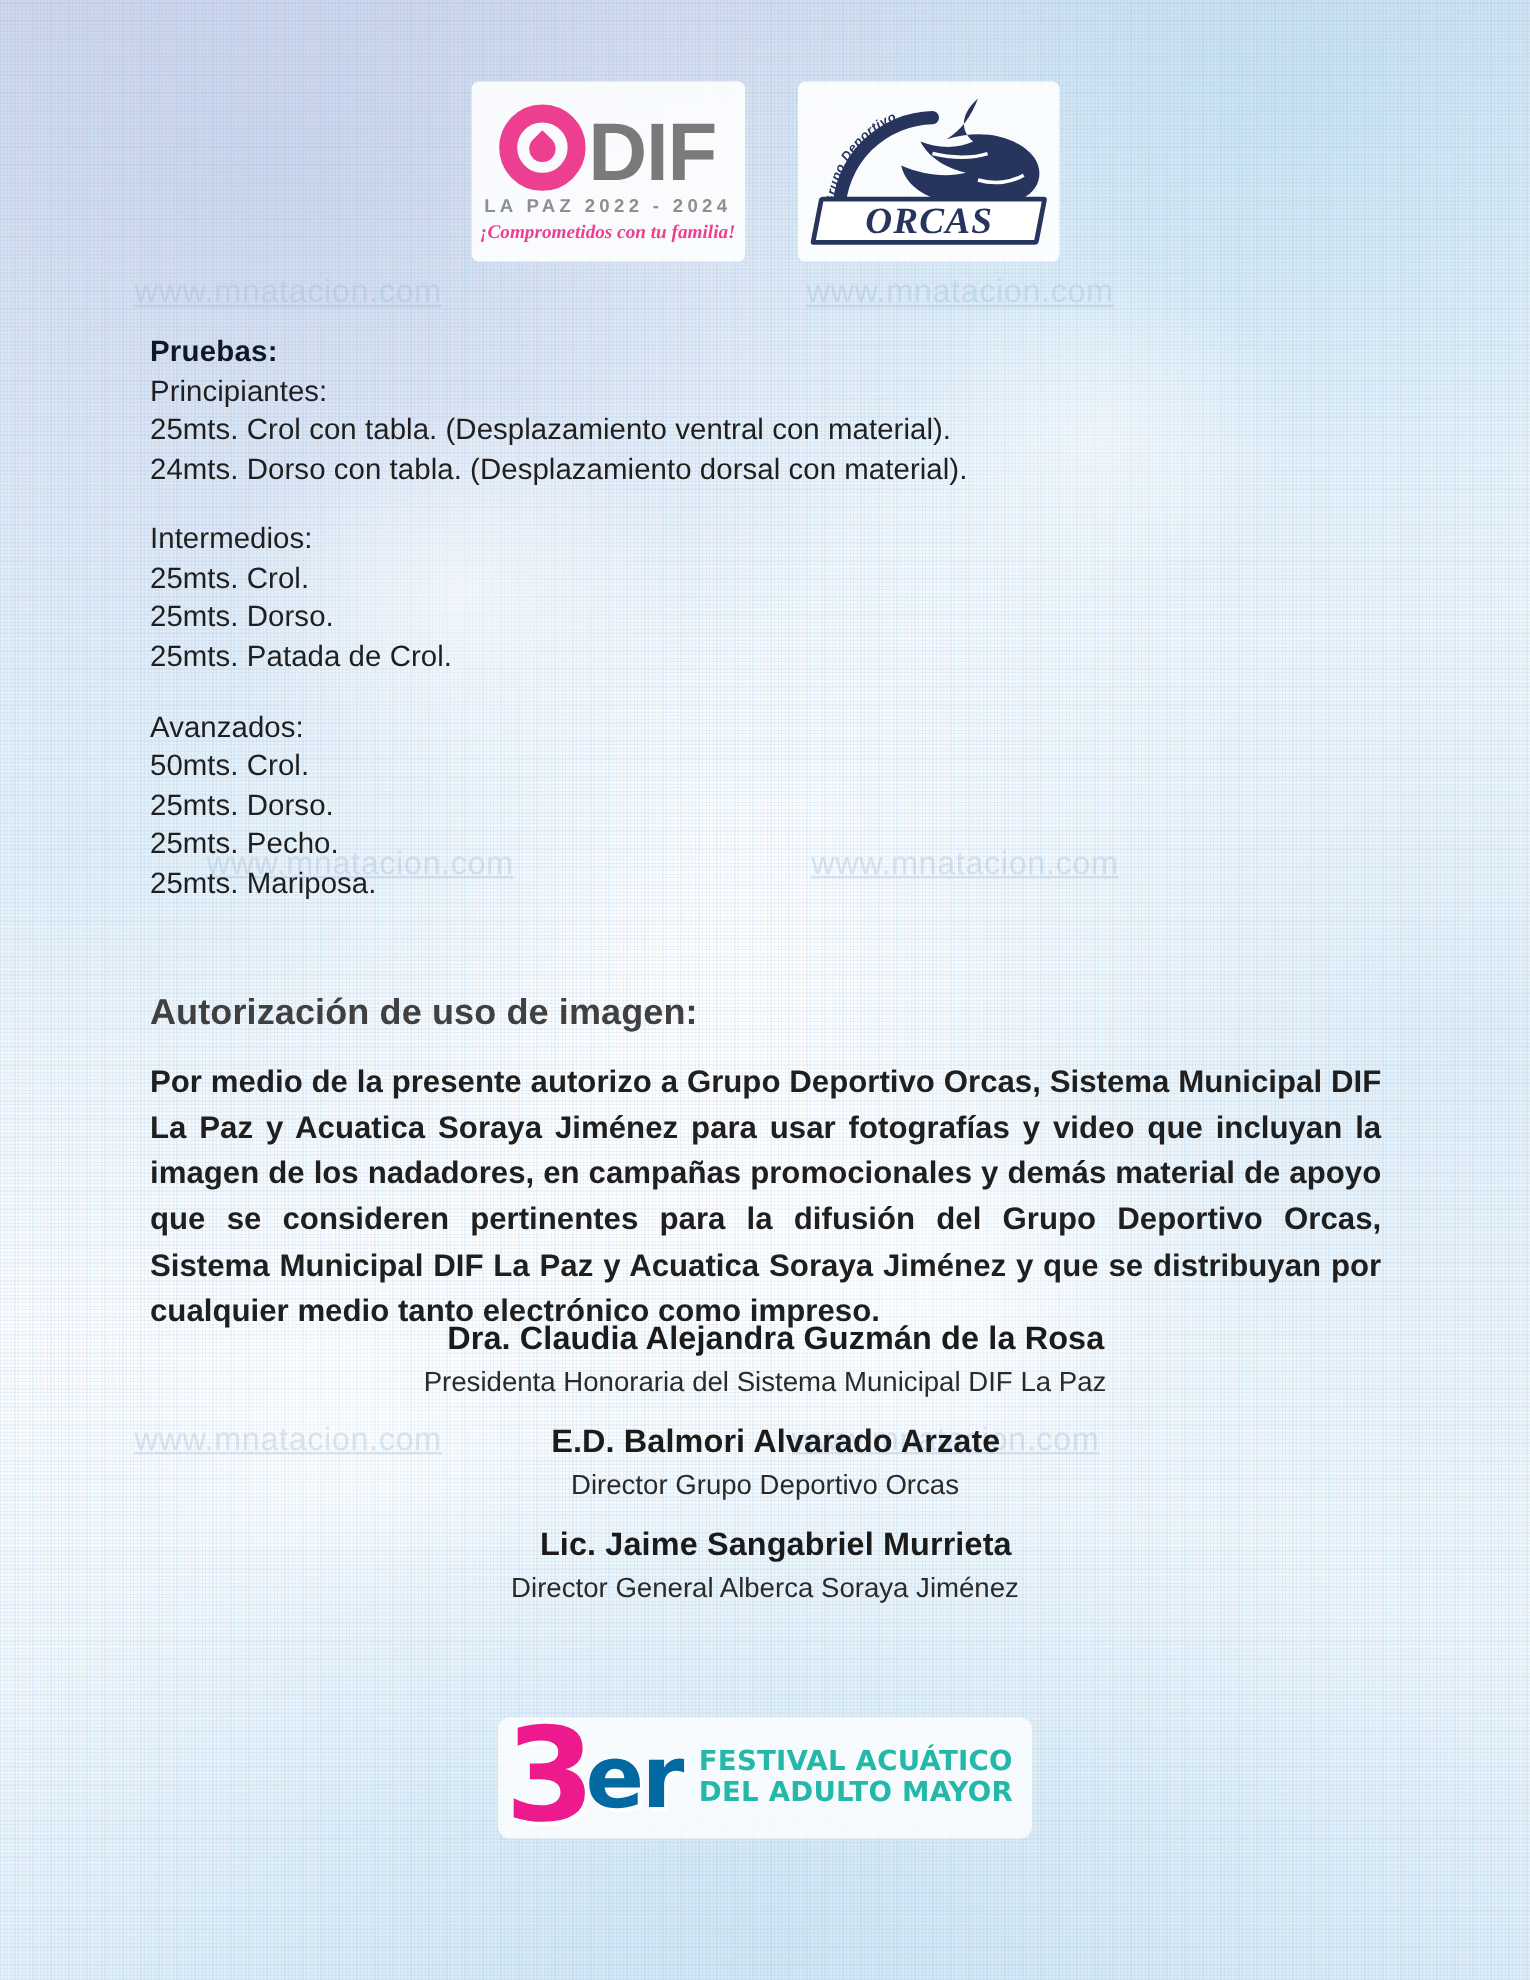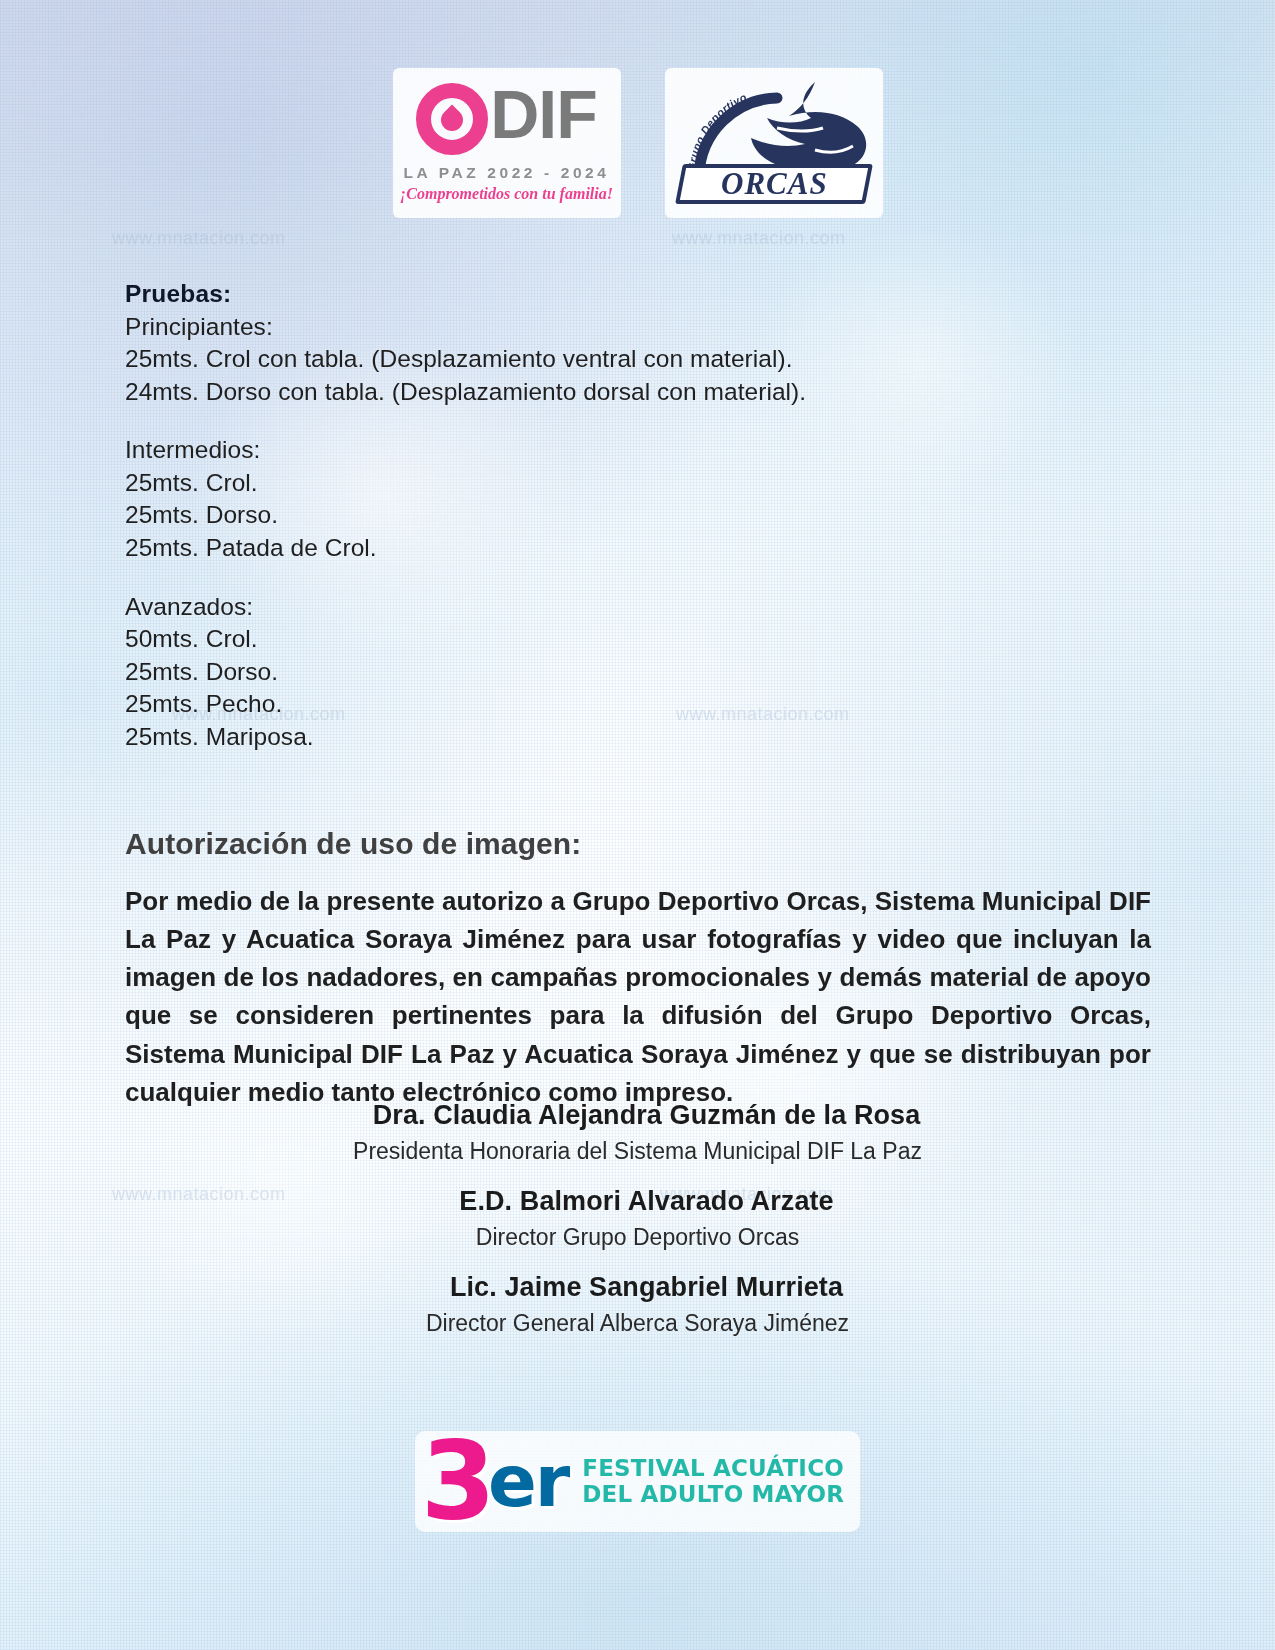--- a/index.html
+++ b/index.html
@@ -41,25 +41,26 @@
       radial-gradient(ellipse 22% 14% at 30% 30%, rgba(255,255,255,.55), rgba(255,255,255,0) 70%),
       radial-gradient(ellipse 18% 12% at 72% 22%, rgba(255,255,255,.45), rgba(255,255,255,0) 70%),
       radial-gradient(ellipse 26% 16% at 62% 64%, rgba(255,255,255,.50), rgba(255,255,255,0) 72%),
       radial-gradient(ellipse 20% 13% at 22% 72%, rgba(255,255,255,.42), rgba(255,255,255,0) 72%);
   }
 
   
   .wm {
     position:absolute;
     font-family:"Liberation Sans", sans-serif;
-    font-size:18px;
+    font-size:27px;
     letter-spacing:.5px;
     color:rgba(163,186,210,.36);
     white-space:nowrap;
     user-select:none;
+    text-decoration:underline;
   }
 
   
   .page { position:absolute; inset:0; }
 
   .logos {
     position:absolute;
     top:60px; left:0; right:0;
     height:165px;
     display:flex;
@@ -70,21 +71,21 @@
 
   
   .dif-logo {
     position:relative;
     width:228px; height:150px;
     background:rgba(255,255,255,.88);
     border-radius:6px;
     display:flex; flex-direction:column;
     align-items:center; justify-content:center;
   }
-  .dif-top { display:flex; align-items:flex-start; gap:2px; height:76px; }
+  .dif-top { display:flex; align-items:flex-end; gap:2px; height:76px; }
   .dif-ring {
     width:72px; height:72px; border-radius:50%;
     border:15px solid #ec3f8f;
     position:relative;
     box-sizing:border-box;
   }
   .dif-ring::after {
     content:"";
     position:absolute; left:50%; top:53%;
     transform:translate(-50%,-50%) rotate(-45deg);

